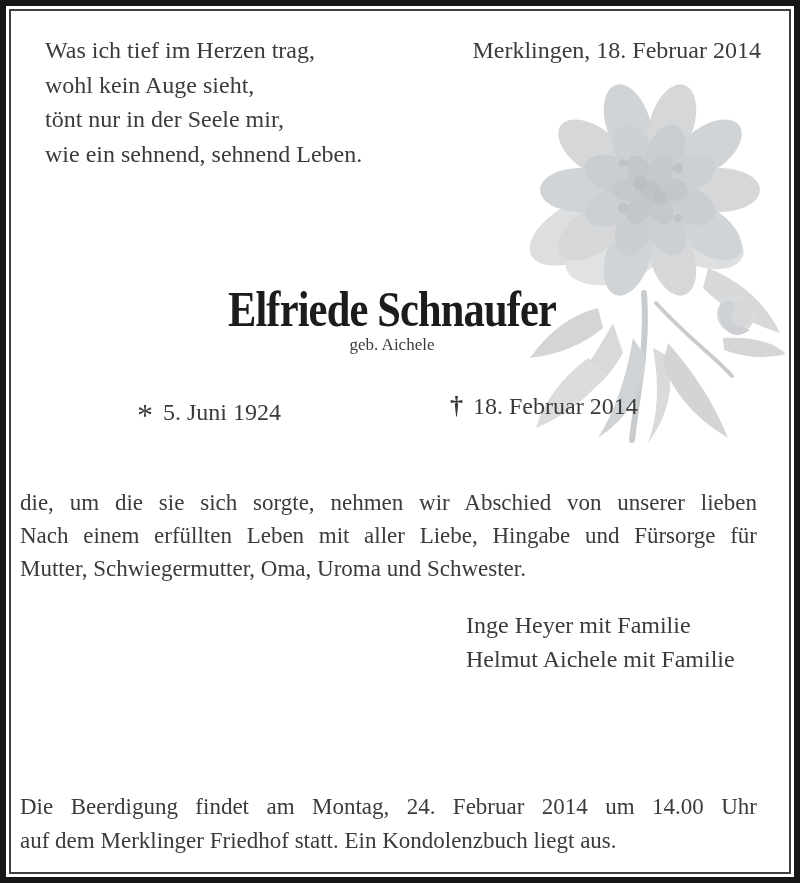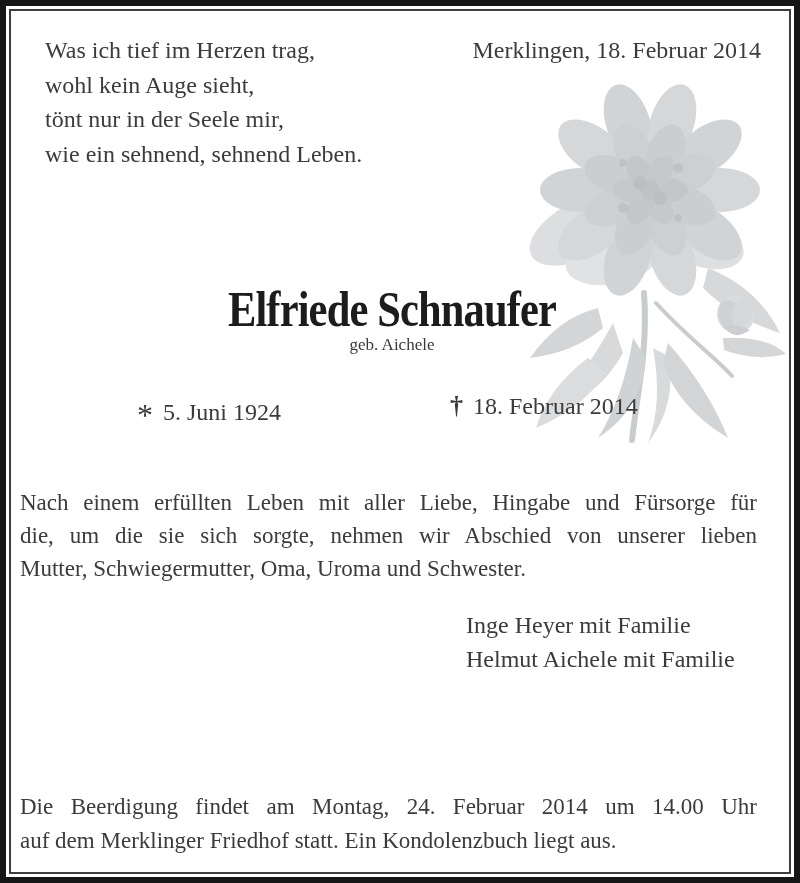--- a/index.html
+++ b/index.html
@@ -139,22 +139,22 @@
   <div class="txt dates">
     <span class="birth">
       <span class="star">*</span><span>5. Juni 1924</span>
     </span>
     <span class="death">
       <span class="cross">†</span><span>18. Februar 2014</span>
     </span>
   </div>
 
   <div class="txt announce">
+    <div class="just">die, um die sie sich sorgte, nehmen wir Abschied von unserer lieben</div>
     <div class="just">Nach einem erfüllten Leben mit aller Liebe, Hingabe und Fürsorge für</div>
-    <div class="just">die, um die sie sich sorgte, nehmen wir Abschied von unserer lieben</div>
     <div>Mutter, Schwiegermutter, Oma, Uroma und Schwester.</div>
   </div>
 
   <div class="txt mourners">
     <div>Inge Heyer mit Familie</div>
     <div>Helmut Aichele mit Familie</div>
   </div>
 
   <div class="txt funeral">
     <div class="just">Die Beerdigung findet am Montag, 24. Februar 2014 um 14.00 Uhr</div>

